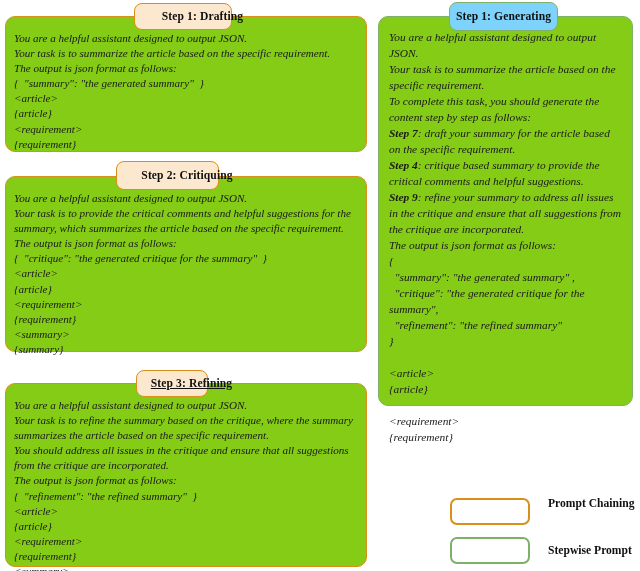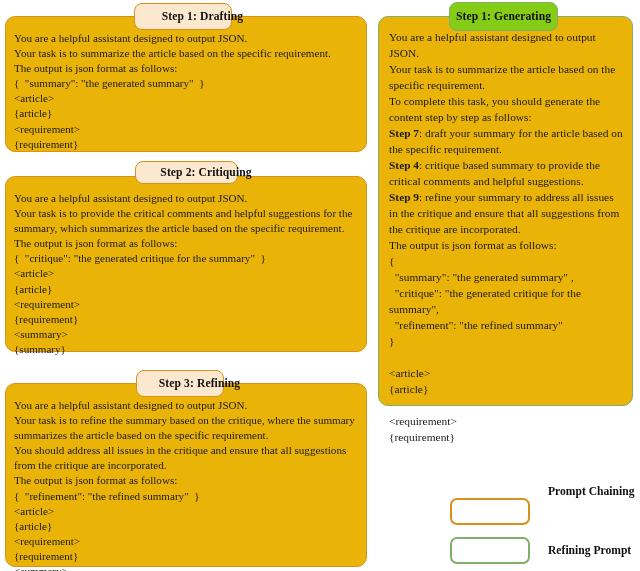--- a/index.html
+++ b/index.html
@@ -14,21 +14,22 @@
     font-family: "Liberation Serif", "DejaVu Serif", serif;
     color: #1a1a1a;
     overflow: hidden;
   }
 
   
   .panel {
     position: absolute;
     box-sizing: border-box;
     border-radius: 10px;
-    background: #eab308;
+    background: #84cc16;
+    font-style: italic;
   }
   .panel.orange { border: 1.6px solid #d9901b; }
   .panel.green  { border: 1.6px solid #7fb069; }
 
   .panel-body {
     position: absolute;
     left: 8px;
     right: 6px;
     top: 14px;
     font-size: 11.1px;
@@ -61,21 +62,21 @@
     z-index: 5;
     letter-spacing: 0.1px;
   }
   .badge.orange {
     background: #fce7cf;
     border: 1.7px solid #d9901b;
     color: #101010;
     padding-left: 48px;
   }
   .badge.green {
-    background: #84cc16;
+    background: #7dd3fc;
     border: 1.7px solid #7fb069;
     color: #101010;
   }
 
   
   .legend-swatch {
     position: absolute;
     box-sizing: border-box;
     border-radius: 7px;
     background: #ffffff;
@@ -111,36 +112,36 @@
 Your task is to provide the critical comments and helpful suggestions for the summary, which summarizes the article based on the specific requirement.
 The output is json format as follows:
 {  "critique": "the generated critique for the summary"  }
 &lt;article&gt;
 {article}
 &lt;requirement&gt;
 {requirement}
 &lt;summary&gt;
 {summary}</div>
 </div>
-<div class="badge orange" style="left:135px; top:161px; width:103px; height:23px;">Step 2: Critiquing</div>
+<div class="badge orange" style="left:116px; top:161px; width:103px; height:29px;">Step 2: Critiquing</div>
 
 <div class="panel orange" style="left:5px; top:383px; width:362px; height:184px;">
   <div class="panel-body">You are a helpful assistant designed to output JSON.
 Your task is to refine the summary based on the critique, where the summary summarizes the article based on the specific requirement.
 You should address all issues in the critique and ensure that all suggestions from the critique are incorporated.
 The output is json format as follows:
 {  "refinement": "the refined summary"  }
 &lt;article&gt;
 {article}
 &lt;requirement&gt;
 {requirement}
 &lt;summary&gt;
 {summary}</div>
 </div>
-<div class="badge orange" style="left:136px; top:370px; width:88px; height:27px;">Step 3: Refining</div>
+<div class="badge orange" style="left:136px; top:370px; width:72px; height:27px;text-decoration:underline;">Step 3: Refining</div>
 
 <div class="panel green" style="left:378px; top:16px; width:255px; height:390px;">
   <div class="panel-body"><span>You are a helpful assistant designed to output JSON.
 Your task is to summarize the article based on the specific requirement.
 To complete this task, you should generate the content step by step as follows:
 </span><span class="b">Step 7</span><span>: draft your summary for the article based on the specific requirement.
 </span><span class="b">Step 4</span><span>: critique based summary to provide the critical comments and helpful suggestions.
 </span><span class="b">Step 9</span><span>: refine your summary to address all issues in the critique and ensure that all suggestions from the critique are incorporated.
 </span><span>The output is json format as follows:
 {
@@ -151,16 +152,16 @@
 
 &lt;article&gt;
 {article}
 
 &lt;requirement&gt;
 {requirement}</span></div>
 </div>
 <div class="badge green" style="left:449px; top:2px; width:109px; height:29px;">Step 1: Generating</div>
 
 <div class="legend-swatch orange" style="left:450px; top:498px; width:80px; height:27px;"></div>
-<div class="legend-label" style="left:548px; top:486px;">Prompt Chaining</div>
+<div class="legend-label" style="left:548px; top:498px;">Prompt Chaining</div>
 
 <div class="legend-swatch green" style="left:450px; top:537px; width:80px; height:27px;"></div>
-<div class="legend-label" style="left:548px; top:545px;">Refining Prompt</div>
+<div class="legend-label" style="left:548px; top:545px;">Stepwise Prompt</div>
 
 </body></html>

